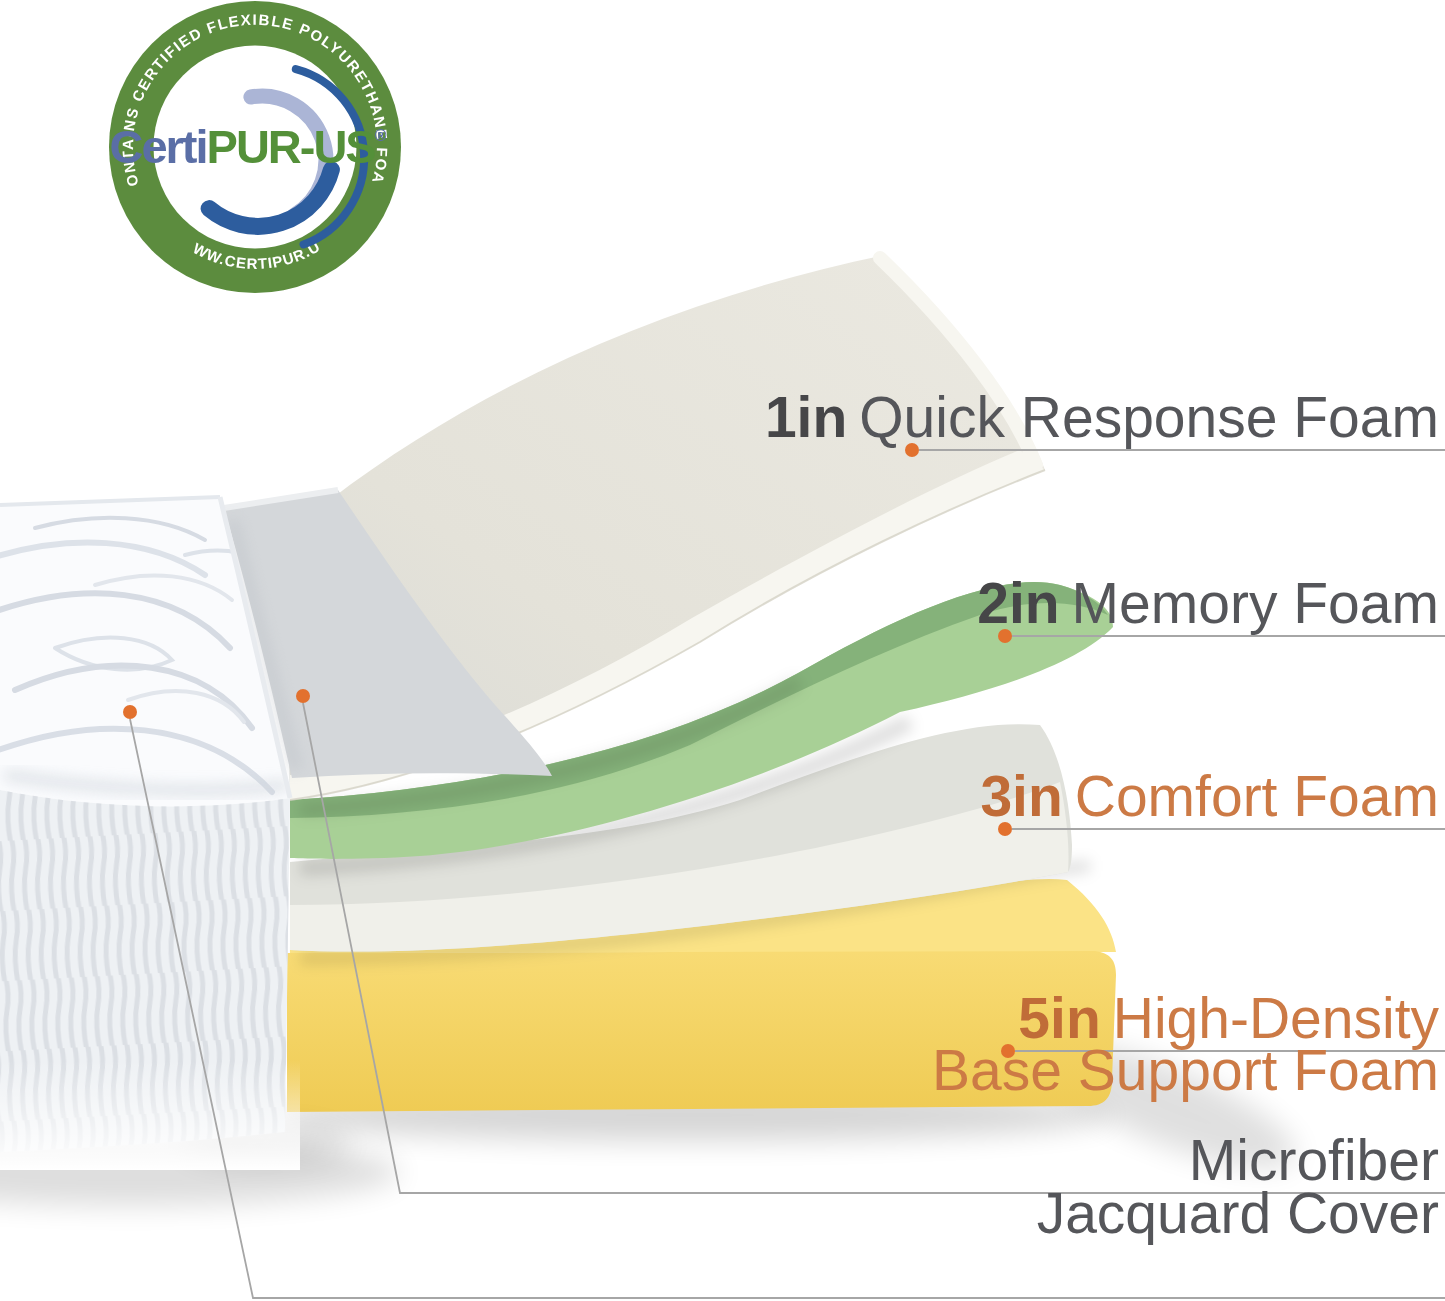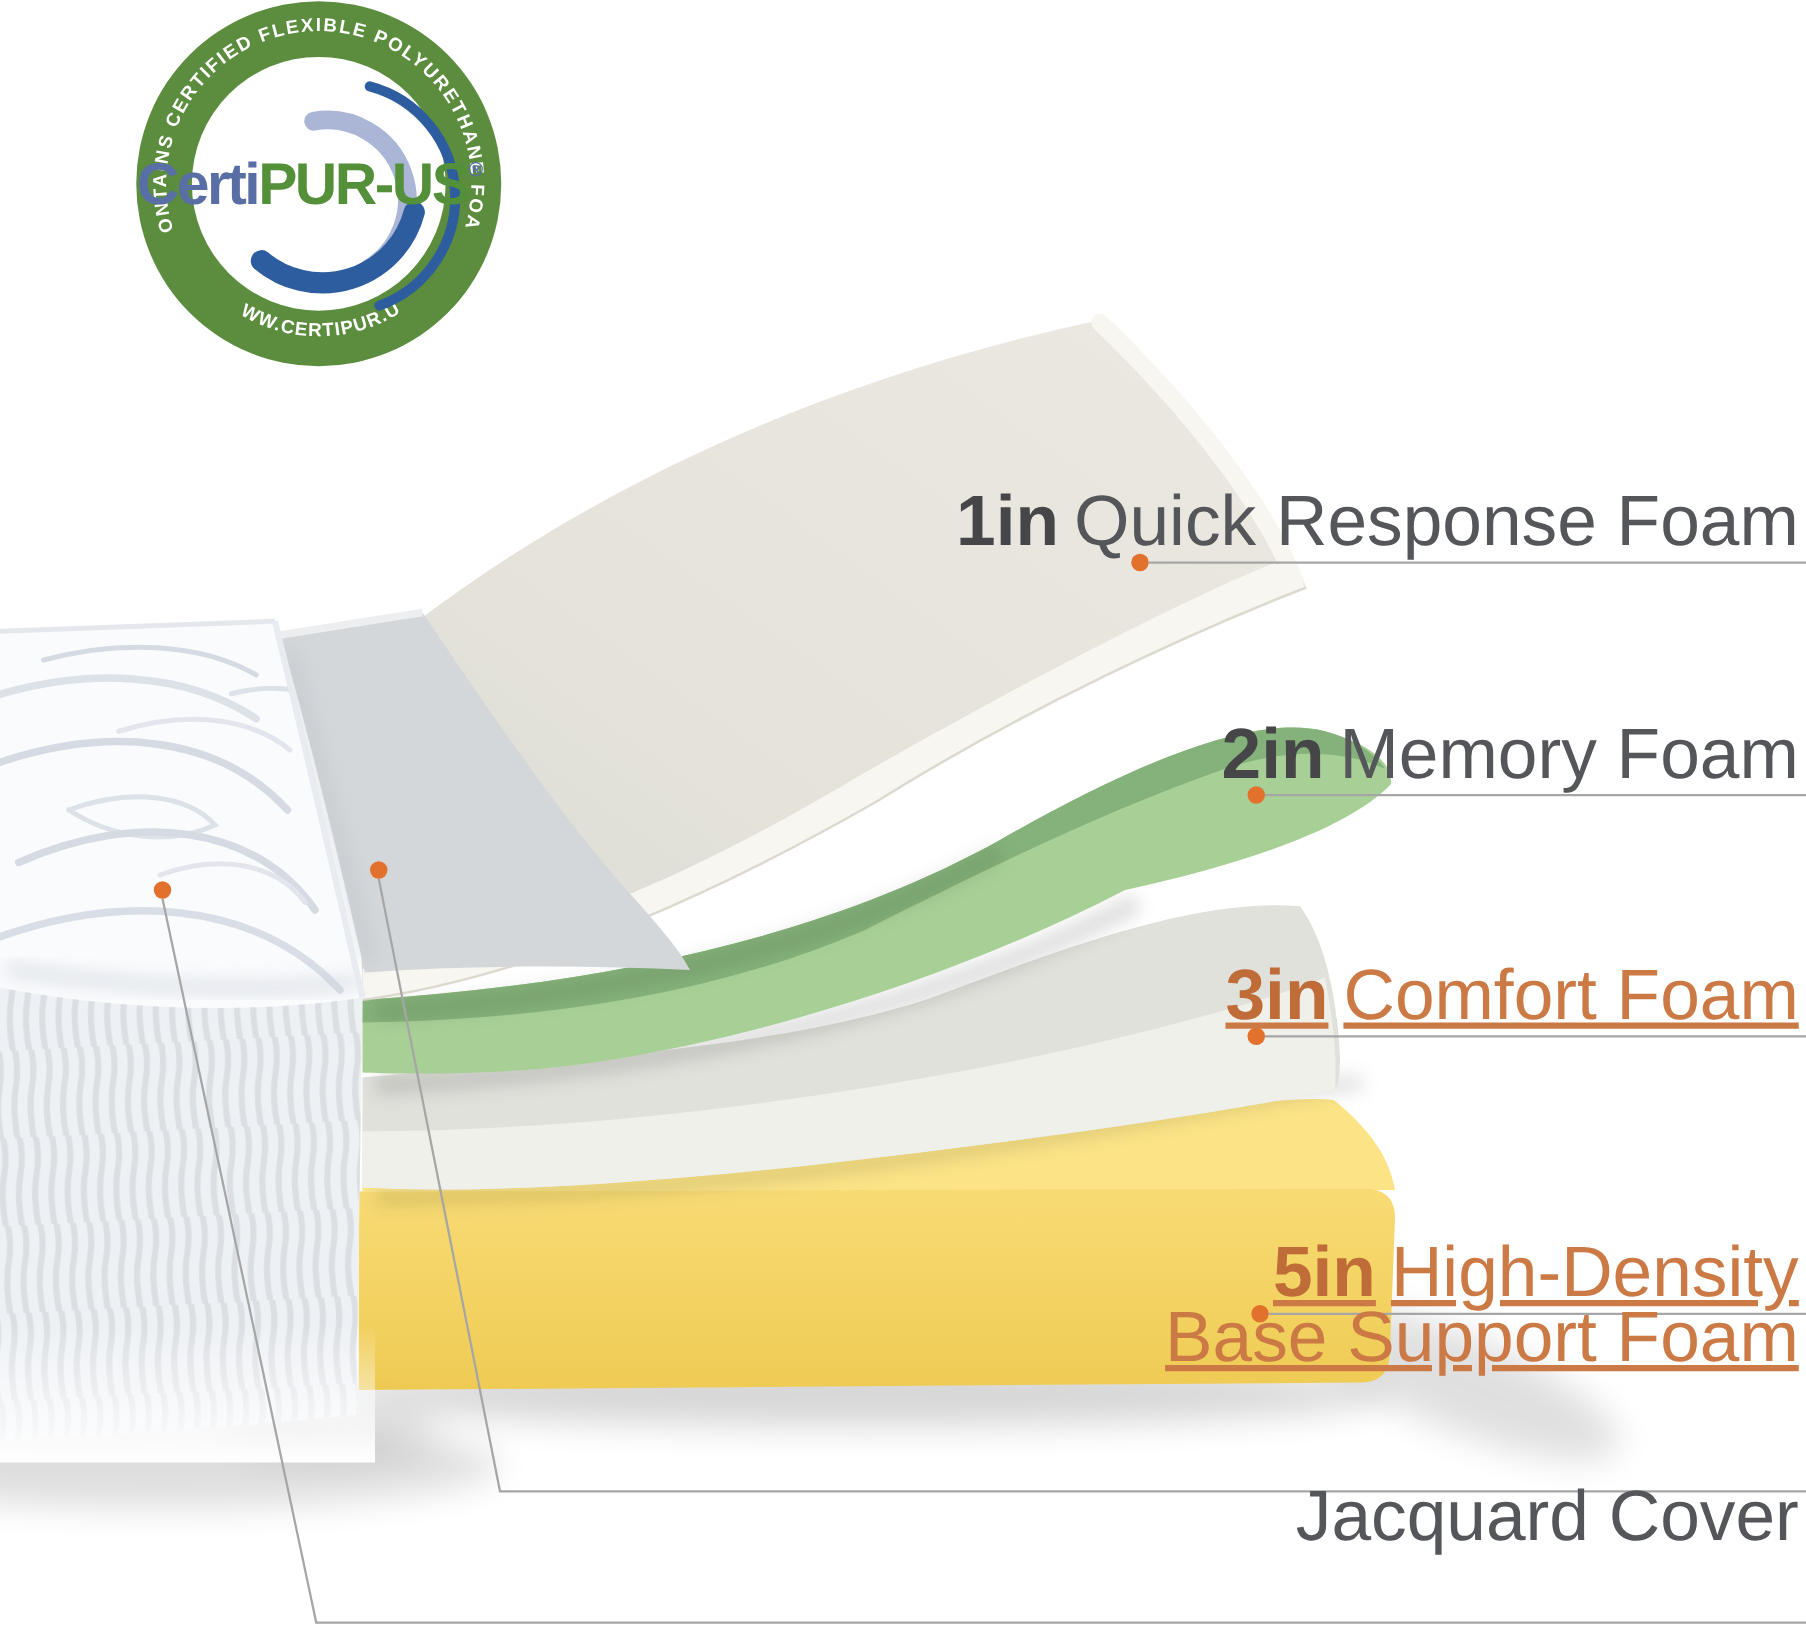--- a/index.html
+++ b/index.html
@@ -2,21 +2,21 @@
 <html><head>
 <meta charset="utf-8">
 <style>
   html,body{margin:0;padding:0;background:#fff;}
   .scene{position:relative;width:1445px;height:1301px;background:#ffffff;overflow:hidden;
          font-family:"Liberation Sans","DejaVu Sans",sans-serif;}
   .scene svg{position:absolute;left:0;top:0;}
   .callout{position:absolute;right:6px;font-size:57px;line-height:52px;white-space:nowrap;
            color:#55565a;text-align:right;}
   .callout .prefix{font-weight:700;color:#464648;margin-right:12px;}
-  .callout.orange{color:#cc7a45;text-decoration:underline;}
+  .callout.orange{color:#cc7a45;}
   .callout.orange .prefix{color:#c06c38;}
 </style>
 </head>
 <body>
 
 <div class="scene">
 
 <svg width="1445" height="1301" viewBox="0 0 1445 1301">
   <defs>
     <filter id="soft" x="-60%" y="-60%" width="220%" height="220%">
@@ -141,17 +141,20 @@
 <div class="callout" style="top:577px">
   <span class="prefix">2in</span><span>Memory Foam</span>
 </div>
 <div class="callout orange" style="top:770px">
   <span class="prefix">3in</span><span>Comfort Foam</span>
 </div>
 <div class="callout orange" style="top:992px">
   <div><span class="prefix">5in</span><span>High-Density</span></div>
   <div>Base Support Foam</div>
 </div>
+<div class="callout" style="top:1134px">
+  <span>Microfiber</span>
+</div>
 <div class="callout" style="top:1187px">
   <span>Jacquard Cover</span>
 </div>
 
 </div>
 
 </body></html>

